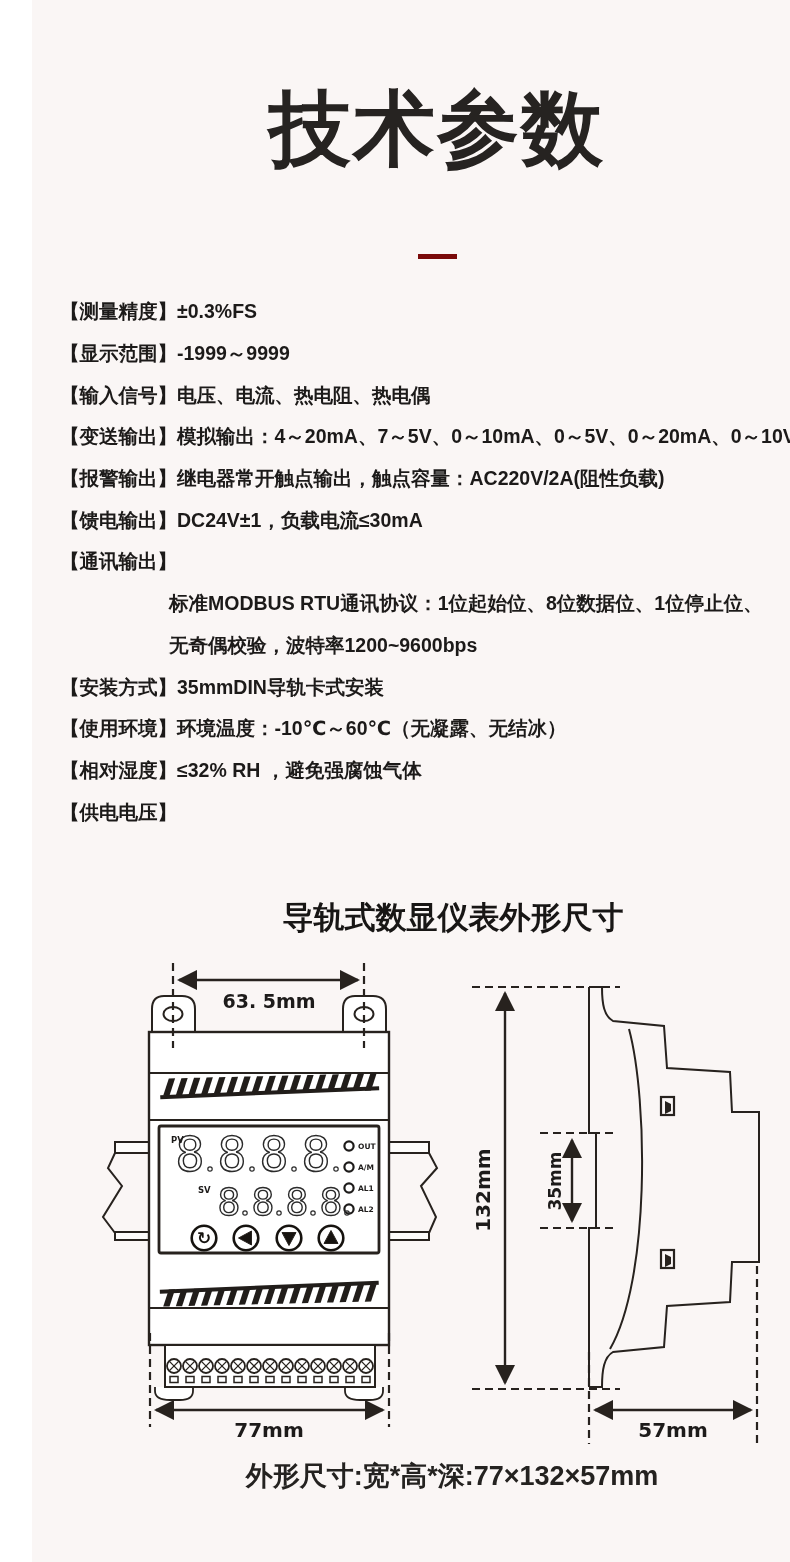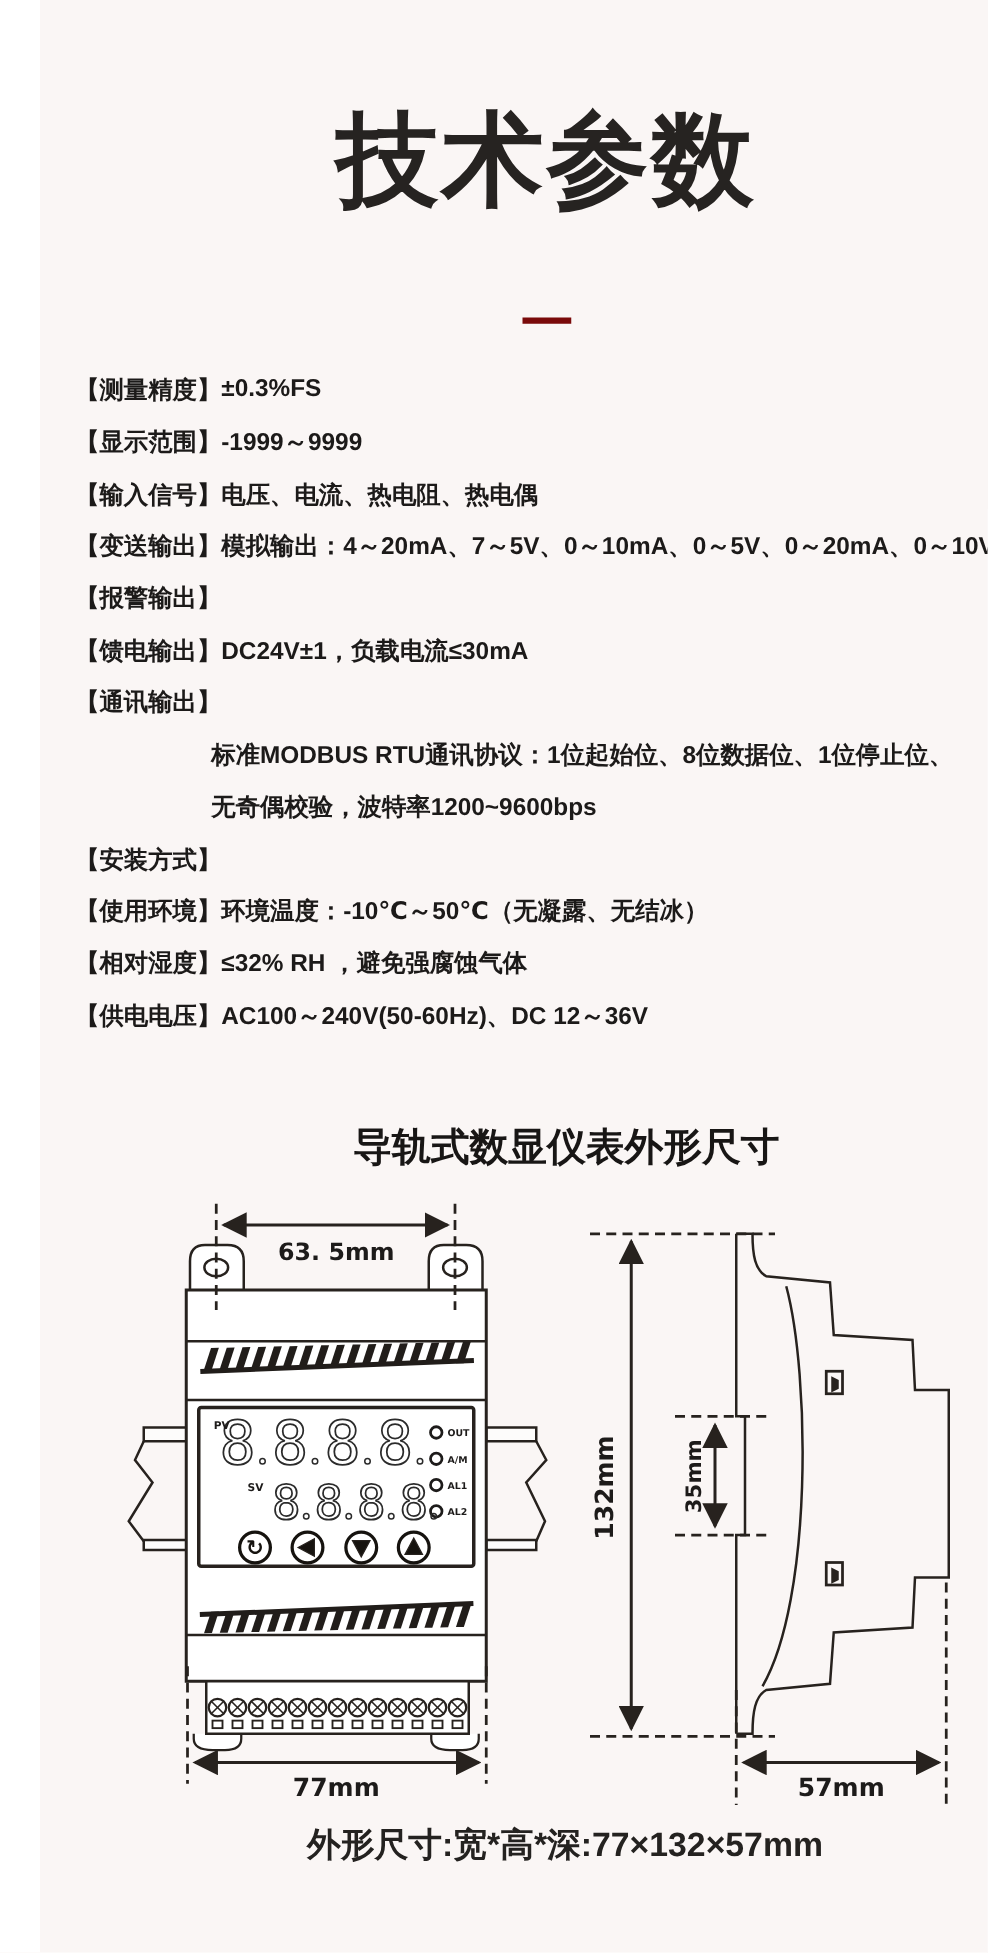--- a/index.html
+++ b/index.html
@@ -43,48 +43,49 @@
     <div class="spec-row">
       <span class="spec-label">【输入信号】</span>
       <span class="spec-value">电压、电流、热电阻、热电偶</span>
     </div>
     <div class="spec-row">
       <span class="spec-label">【变送输出】</span>
       <span class="spec-value">模拟输出：4～20mA、7～5V、0～10mA、0～5V、0～20mA、0～10V</span>
     </div>
     <div class="spec-row">
       <span class="spec-label">【报警输出】</span>
+      <span class="spec-value">继电器常开触点输出，触点容量：AC220V/2A(阻性负载)</span>
     </div>
     <div class="spec-row">
       <span class="spec-label">【馈电输出】</span>
       <span class="spec-value">DC24V±1，负载电流≤30mA</span>
     </div>
     <div class="spec-row">
       <span class="spec-label">【通讯输出】</span>
     </div>
     <div class="spec-row cont">
       <span class="spec-value">标准MODBUS RTU通讯协议：1位起始位、8位数据位、1位停止位、</span>
     </div>
     <div class="spec-row cont">
       <span class="spec-value">无奇偶校验，波特率1200~9600bps</span>
     </div>
     <div class="spec-row">
       <span class="spec-label">【安装方式】</span>
+      <span class="spec-value">35mmDIN导轨卡式安装</span>
     </div>
     <div class="spec-row">
       <span class="spec-label">【使用环境】</span>
-      <span class="spec-value">环境温度：-10℃～50℃（无凝露、无结冰）</span>
+      <span class="spec-value">环境温度：-10℃～60℃（无凝露、无结冰）</span>
     </div>
     <div class="spec-row">
       <span class="spec-label">【相对湿度】</span>
       <span class="spec-value">≤32% RH ，避免强腐蚀气体</span>
     </div>
     <div class="spec-row">
       <span class="spec-label">【供电电压】</span>
-      <span class="spec-value">AC100～240V(50-60Hz)、DC 12～36V</span>
     </div>
   </div>
 
   <h2 class="section-title">导轨式数显仪表外形尺寸</h2>
 
   <svg id="dwg" class="drawing" viewBox="0 0 790 512" xmlns="http://www.w3.org/2000/svg">
     <defs>
       <marker id="ah" viewBox="0 0 10 10" refX="9" refY="5" markerWidth="8.5" markerHeight="8.5" orient="auto-start-reverse">
         <path d="M0,0 L10,5 L0,10 Z" fill="#27221e"></path>
       </marker>

